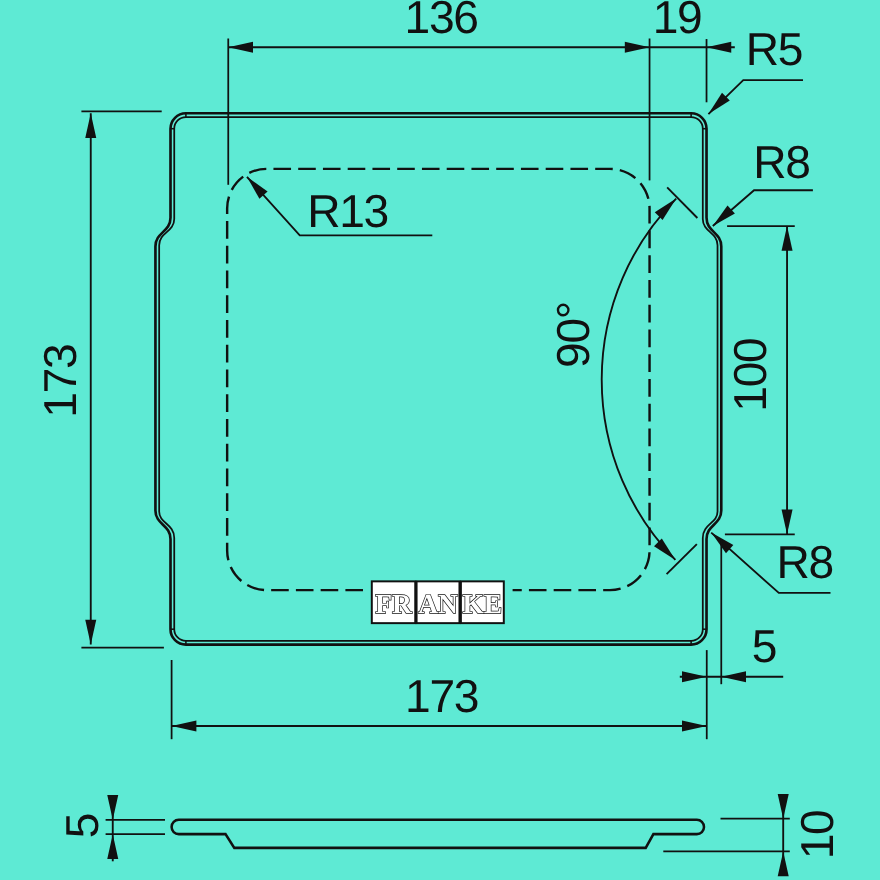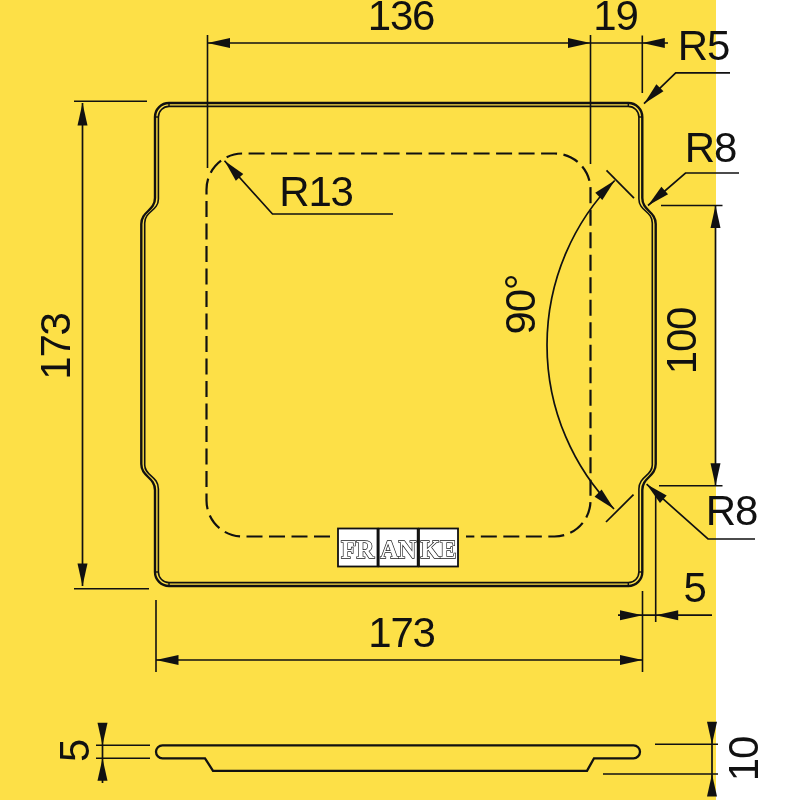--- a/index.html
+++ b/index.html
@@ -1,16 +1,16 @@
 <!DOCTYPE html>
 <html><head>
 <meta charset="utf-8">
 <style>
   html,body{margin:0;padding:0;background:#ffffff;}
-  .wrap{width:716px;height:800px;background:#fde047;}
+  .wrap{width:800px;height:800px;background:#5eead4;}
   text{font-family:"Liberation Sans",sans-serif;fill:#111;}
   .dim{font-size:42px;letter-spacing:-1.2px;}
   .logo{font-family:"Liberation Serif",serif;font-weight:bold;font-size:25px;fill:#fff;stroke:#111;stroke-width:1.3px;paint-order:stroke;}
 </style>
 </head>
 <body>
 <div class="wrap">
 <svg width="800" height="800" viewBox="0 0 800 800" xmlns="http://www.w3.org/2000/svg">
 <defs>
   <path id="ah" d="M0,0 L-22.5,5 L-22.5,-5 Z" fill="#111"></path>

